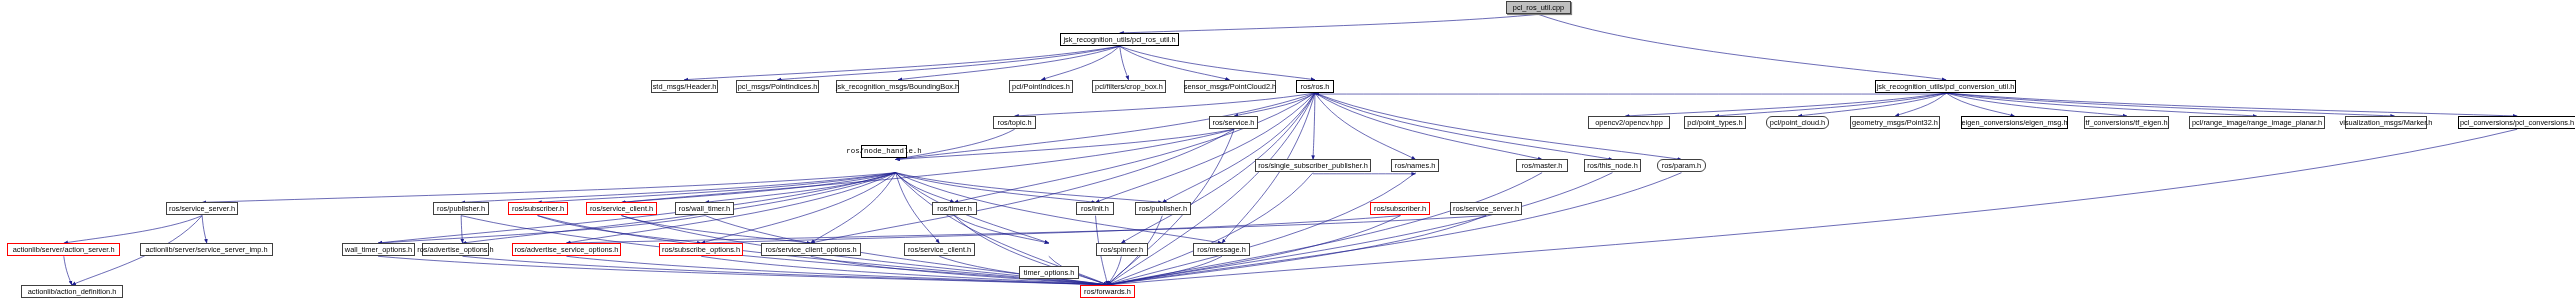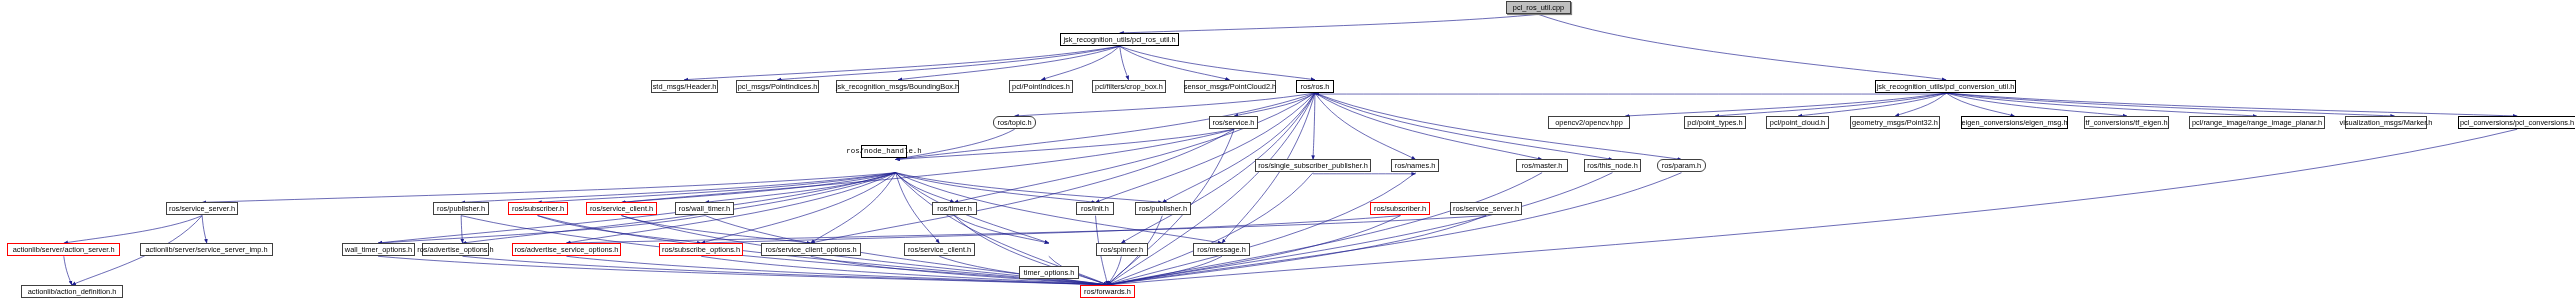--- a/index.html
+++ b/index.html
@@ -152,25 +152,25 @@
       <div class="node root" style="left: 1506px; top: 1.1px; width: 65px;">pcl_ros_util.cpp</div>
       <div class="node thick" style="left: 1060px; top: 33px; width: 119px;">jsk_recognition_utils/pcl_ros_util.h</div>
       <div class="node" style="left: 651px; top: 80px; width: 67px;">std_msgs/Header.h</div>
       <div class="node" style="left: 736px; top: 80px; width: 83px;">pcl_msgs/PointIndices.h</div>
       <div class="node" style="left: 836px; top: 80px; width: 123px;">jsk_recognition_msgs/BoundingBox.h</div>
       <div class="node" style="left: 1009px; top: 80px; width: 64px;">pcl/PointIndices.h</div>
       <div class="node" style="left: 1092px; top: 80px; width: 74px;">pcl/filters/crop_box.h</div>
       <div class="node" style="left: 1184px; top: 80px; width: 92px;">sensor_msgs/PointCloud2.h</div>
       <div class="node thick" style="left: 1296px; top: 80px; width: 38px;">ros/ros.h</div>
       <div class="node thick" style="left: 1875px; top: 80px; width: 141px;">jsk_recognition_utils/pcl_conversion_util.h</div>
-      <div class="node" style="left: 993px; top: 116px; width: 43px; border-radius: 6px;">ros/topic.h</div>
+      <div class="node" style="left: 993px; top: 116px; width: 43px;">ros/topic.h</div>
       <div class="node" style="left: 1209px; top: 116px; width: 49px;">ros/service.h</div>
-      <div class="node" style="left: 1548px; top: 116px; width: 82px;">opencv2/opencv.hpp</div>
+      <div class="node" style="left: 1588px; top: 116px; width: 82px;">opencv2/opencv.hpp</div>
       <div class="node" style="left: 1684px; top: 116px; width: 62px;">pcl/point_types.h</div>
-      <div class="node" style="left: 1766px; top: 116px; width: 63px;">pcl/point_cloud.h</div>
+      <div class="node" style="left: 1766px; top: 116px; width: 63px; border-radius: 6px;">pcl/point_cloud.h</div>
       <div class="node" style="left: 1850px; top: 116px; width: 90px;">geometry_msgs/Point32.h</div>
       <div class="node thick" style="left: 1961px; top: 116px; width: 107px;">eigen_conversions/eigen_msg.h</div>
       <div class="node" style="left: 2084px; top: 116px; width: 85px;">tf_conversions/tf_eigen.h</div>
       <div class="node" style="left: 2189px; top: 116px; width: 136px;">pcl/range_image/range_image_planar.h</div>
       <div class="node" style="left: 2345px; top: 116px; width: 82px;">visualization_msgs/Marker.h</div>
       <div class="node thick" style="left: 2458px; top: 116px; width: 118px;">pcl_conversions/pcl_conversions.h</div>
       <div class="node thick" style="left: 861px; top: 145px; width: 46px; font-family: Liberation Mono, monospace;">ros/node_handle.h</div>
       <div class="node" style="left: 1255px; top: 159px; width: 116px;">ros/single_subscriber_publisher.h</div>
       <div class="node" style="left: 1391px; top: 159px; width: 48px;">ros/names.h</div>
       <div class="node" style="left: 1516px; top: 159px; width: 52px;">ros/master.h</div>

